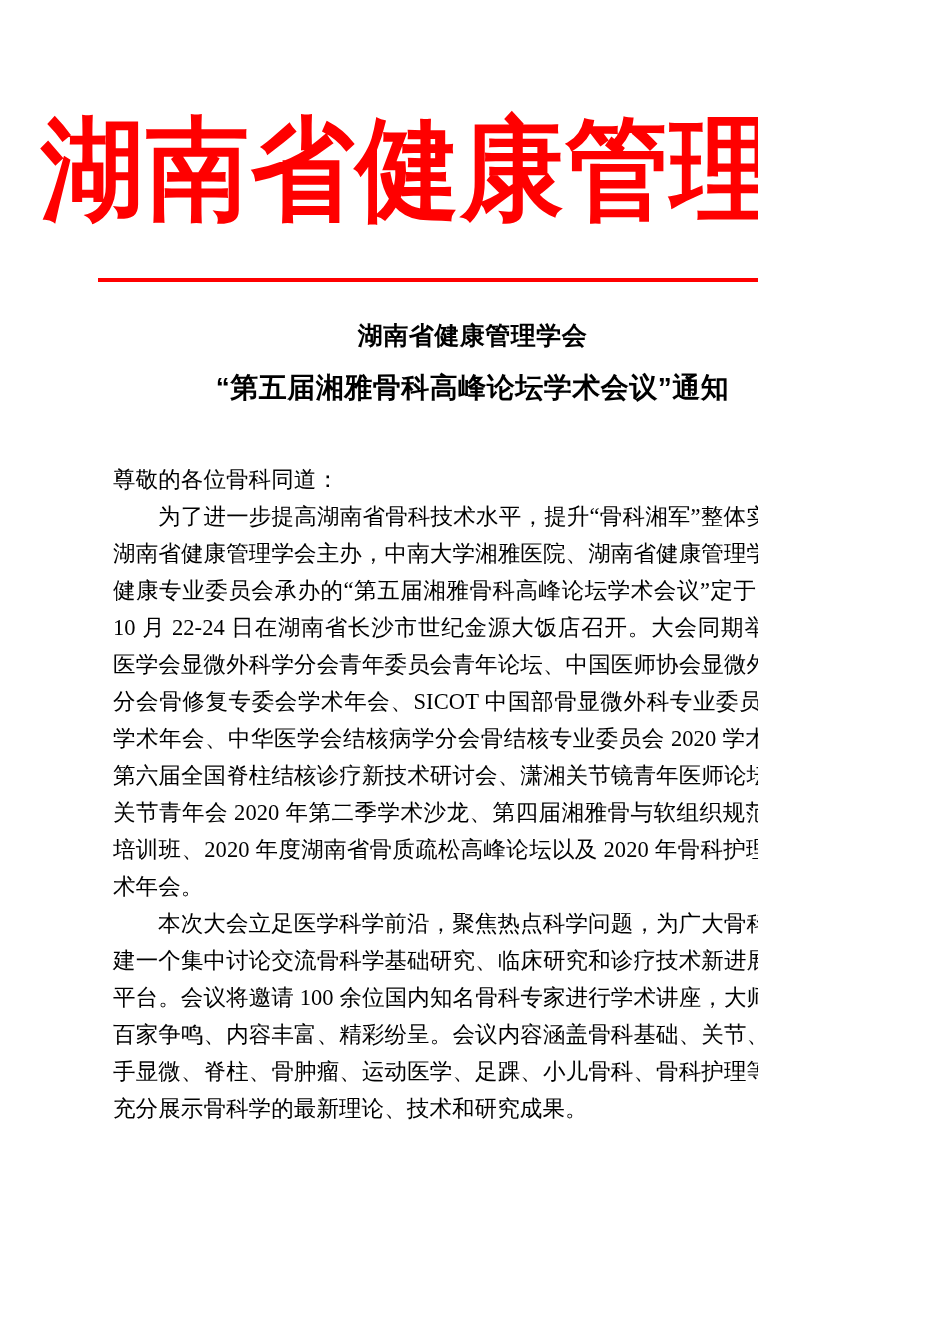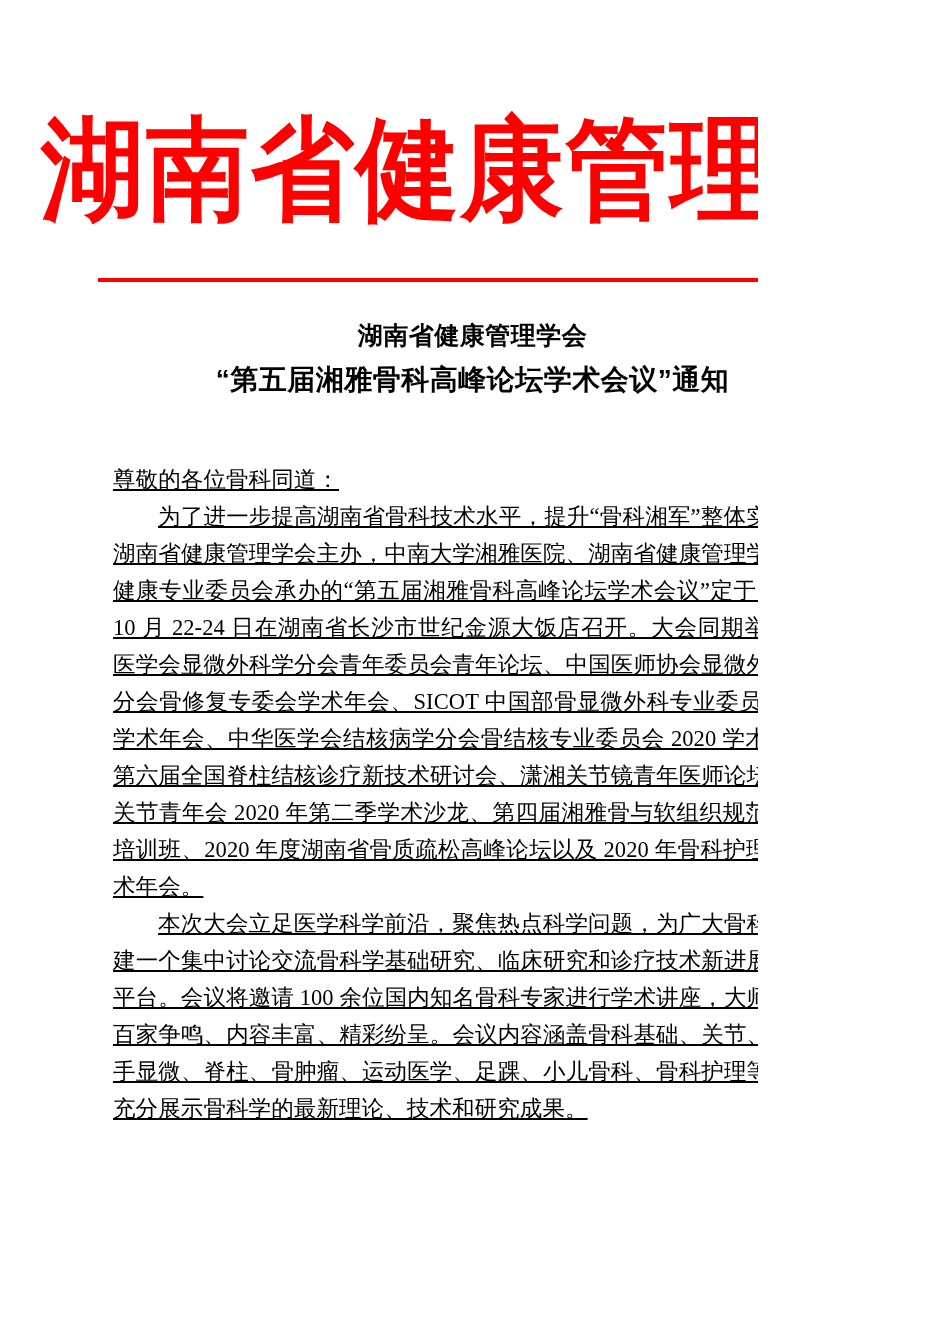--- a/index.html
+++ b/index.html
@@ -66,21 +66,21 @@
     line-height: 34px;
     letter-spacing: 0.5px;
     color: #000000;
   }
 
   .doc-title-line2 {
     font-family: "Liberation Sans", "DejaVu Sans", sans-serif;
     font-size: 28px;
     font-weight: 700;
     line-height: 40px;
-    margin-top: 8px;
+    margin-top: 16px;
     letter-spacing: 0.5px;
     color: #000000;
   }
 
   
   .doc-body {
     position: absolute;
     left: 113px;
     top: 461px;
     width: 724px;
@@ -88,21 +88,20 @@
 
   .para {
     font-family: "Liberation Serif", "DejaVu Serif", serif;
     font-size: 22.5px;
     line-height: 37px;
     text-align: justify;
     text-justify: inter-ideograph;
     color: #000000;
     margin: 0;
     letter-spacing: 0.1px;
-    text-decoration: underline;
   }
 
   .para.salutation {
     text-indent: 0;
   }
 
   .para.indent {
     text-indent: 2em;
   }
 </style>

